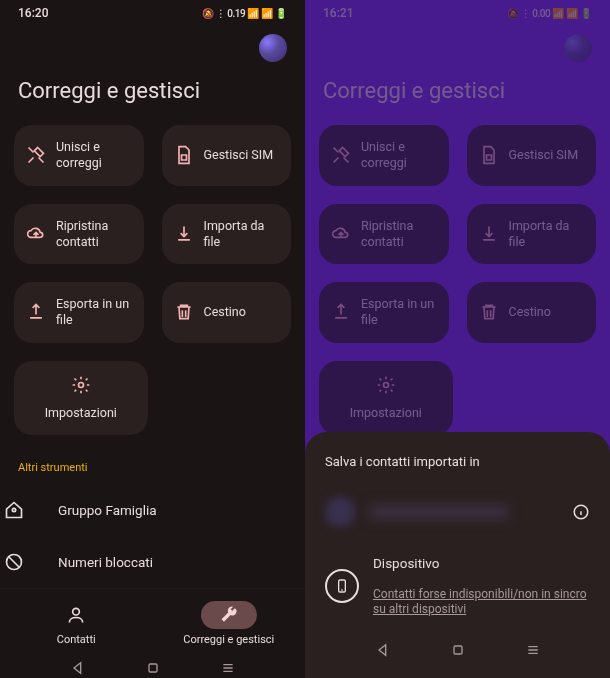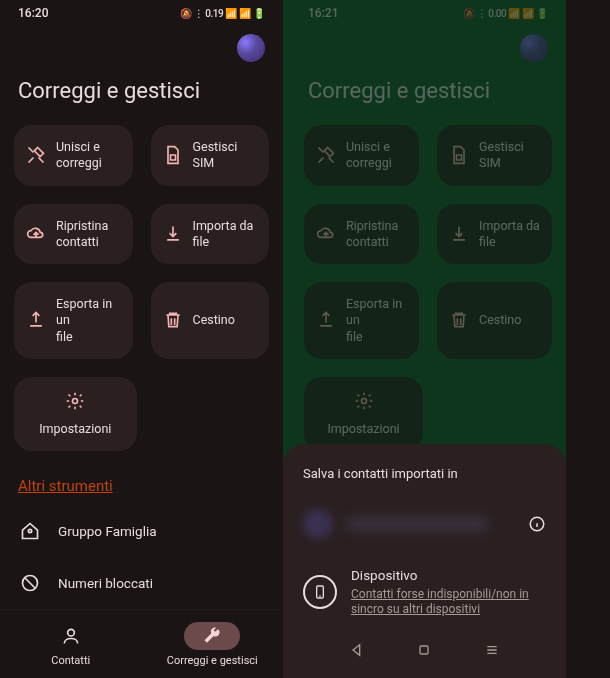--- a/index.html
+++ b/index.html
@@ -1,52 +1,52 @@
 <!DOCTYPE html>
 <html><head>
 <meta charset="utf-8">
 <style>
   * { box-sizing: border-box; margin: 0; padding: 0; font-family: -apple-system, BlinkMacSystemFont, Roboto, sans-serif; }
   body { background: #1a1414; width: 610px; height: 678px; display: flex; }
-  .screen { width: 283px; height: 678px; background: #1a1414; position: relative; overflow: hidden; display: flex; flex-direction: column; }
-  .screen.right { background: #14532d; padding-left: 7px; }
+  .screen { width: 305px; height: 678px; background: #1a1414; position: relative; overflow: hidden; display: flex; flex-direction: column; }
+  .screen.right { background: #6d28d9; }
   .screen.right::before { content:""; position:absolute; inset:0; background:rgba(0,0,0,0.35); z-index:1; pointer-events:none; }
   .dimmed { opacity: 0.55; }
   .statusbar { display: flex; justify-content: space-between; align-items: center; padding: 6px 18px 0; font-size: 12px; color: #e8dcdc; font-weight: 500; }
   .status-icons { display: flex; gap: 4px; align-items: center; font-size: 10px; letter-spacing: -0.5px; }
   .avatar-row { display: flex; justify-content: flex-end; padding: 14px 18px 6px; }
   .avatar { width: 28px; height: 28px; border-radius: 50%; background: radial-gradient(circle at 30% 30%, #8a7aff 0%, #5a4a9f 40%, #3a2a6f 100%); display:inline-block; }
   h1 { font-size: 22px; font-weight: 400; color: #e8dcdc; padding: 10px 18px 22px; }
   .tiles { display: grid; grid-template-columns: 1fr 1fr; gap: 18px; padding: 0 14px; }
   .tile { background: #2a2020; border-radius: 18px; padding: 14px 12px; display: flex; align-items: center; gap: 10px; cursor: pointer; }
   .tile.full { grid-column: 1 / -1; width: calc(50% - 5px); flex-direction: column; }
   .tile-icon { width: 20px; height: 20px; color: #f5b3b3; flex-shrink: 0; display: flex; align-items: center; justify-content: center; }
   .tile-label { font-size: 12.5px; color: #e8dcdc; line-height: 1.3; }
-  .section-title { font-size: 15px; color: #c2410c; padding: 26px 18px 10px; text-decoration: underline; }
-  .list-item { display: flex; align-items: center; gap: 18px; padding: 16px 20px; cursor: pointer; }
+  .section-title { font-size: 11px; color: #eab308; padding: 26px 18px 10px; }
+  .list-item { display: flex; align-items: center; gap: 34px; padding: 16px 4px; cursor: pointer; }
   .list-icon { width: 20px; height: 20px; color: #e8dcdc; flex-shrink: 0; display:flex;align-items:center;justify-content:center; }
   .list-label { font-size: 13.5px; color: #e8dcdc; }
   .divider { height: 1px; background: #3a2f2f; margin-left: 56px; }
   .spacer { flex: 1; }
   .bottombar { display: flex; border-top: 1px solid rgba(255,255,255,0.04); padding-top:6px; }
   .bnav { flex: 1; display: flex; flex-direction: column; align-items: center; gap: 4px; padding: 6px 0 4px; cursor: pointer; }
   .bnav-pill { width: 56px; height: 28px; border-radius: 14px; display: flex; align-items: center; justify-content: center; }
   .bnav-pill.active { background: #6a4a4a; }
   .bnav-icon { width: 20px; height: 20px; color: #e8dcdc; display:flex;align-items:center;justify-content:center; }
   .bnav-pill.active .bnav-icon { color: #f5d5d5; }
   .bnav-label { font-size: 11px; color: #e8dcdc; }
   .navbar { display: flex; justify-content: space-around; align-items: center; padding: 10px 40px 8px; }
   .nav-btn { width: 16px; height: 16px; color: #a89898; display:flex;align-items:center;justify-content:center; cursor:pointer; }
   .sheet { position: absolute; left: 0; right: 0; bottom: 0; background: #2a2020; border-top-left-radius: 22px; border-top-right-radius: 22px; padding: 22px 0 12px; z-index: 2; }
   .sheet-title { font-size: 13px; color: #e8dcdc; padding: 0 20px 14px; }
   .account-row { display: flex; align-items: center; gap: 14px; padding: 14px 20px; cursor: pointer; }
   .account-icon { width: 34px; height: 34px; border-radius: 50%; display: flex; align-items: center; justify-content: center; flex-shrink:0; }
   .account-icon.blur { background: #3a3050; filter: blur(4px); width:30px;height:30px; }
   .account-icon.ring { border: 2px solid #e8dcdc; color:#e8dcdc; }
-  .account-text { flex: 1; display: flex; flex-direction: column; gap: 4px; }
+  .account-text { flex: 1; display: flex; flex-direction: column; gap: 16px; }
   .acct-primary { font-size: 13.5px; color: #e8dcdc; }
   .acct-secondary { font-size: 12px; color: #a89898; line-height: 1.3; text-decoration: underline; }
   .blurred-text { width: 140px; height: 14px; background: #3a3040; filter: blur(6px); border-radius: 3px; }
   .info-icon { color: #e8dcdc; width: 18px; height: 18px; display:flex;align-items:center;justify-content:center; flex-shrink:0; }
   svg { width: 100%; height: 100%; }
 </style>
 </head>
 <body>
 
 <div class="screen">

